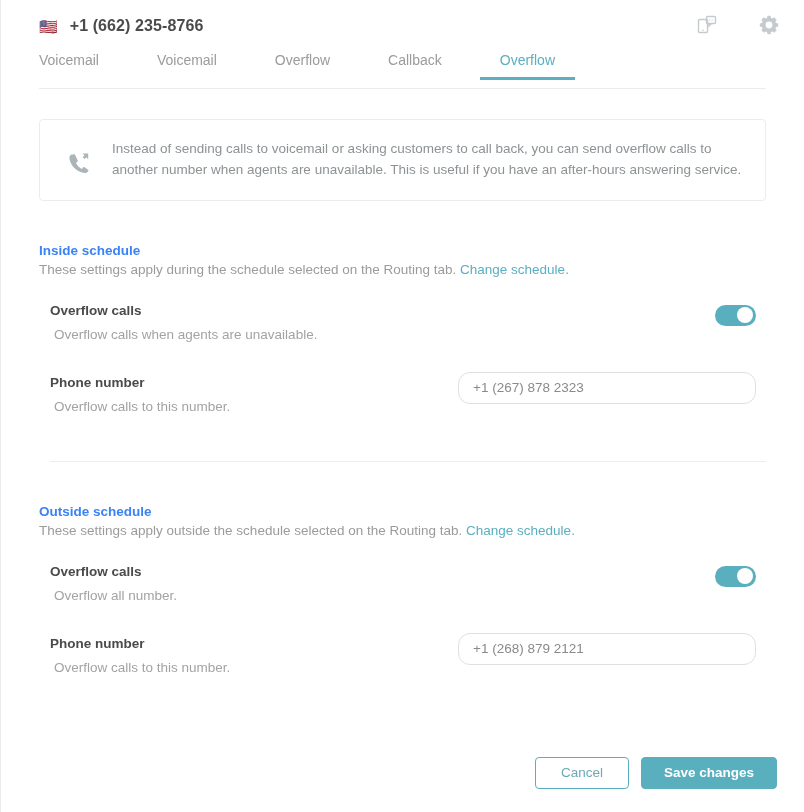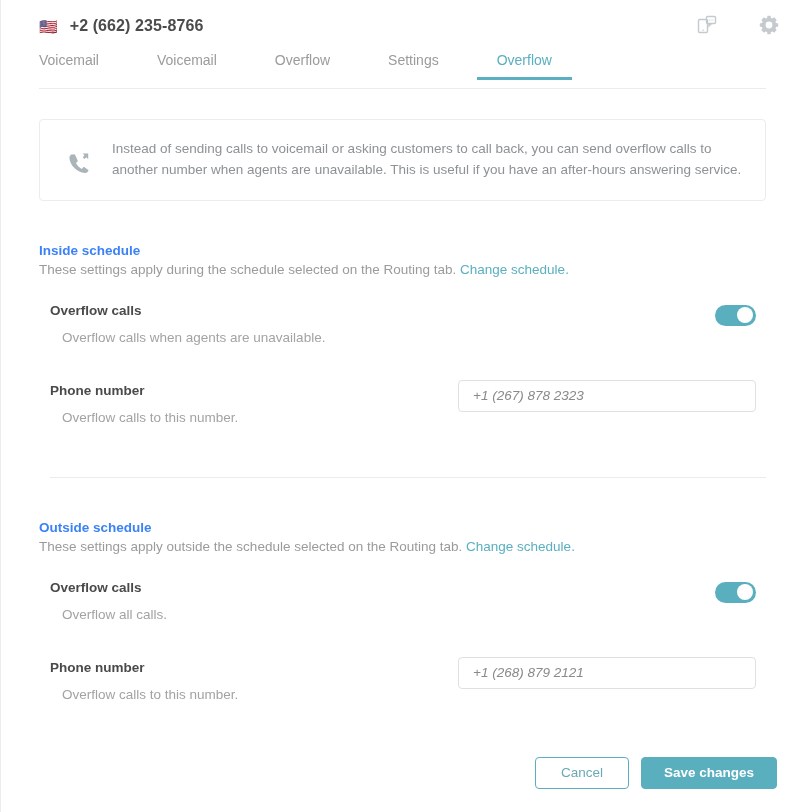--- a/index.html
+++ b/index.html
@@ -154,21 +154,21 @@
   .row-labels { }
   .row-title {
     font-size: 13.5px;
     font-weight: bold;
     color: #4a4a4a;
     margin: 0 0 9px 0;
   }
   .row-desc {
     font-size: 13.5px;
     color: #a3a3a3;
-    margin: 12px;
+    margin: 4px;
   }
   .row-control {
     flex: 0 0 auto;
     padding-right: 10px;
   }
 
   
   .toggle {
     width: 41px;
     height: 21px;
@@ -186,30 +186,29 @@
     height: 16px;
     border-radius: 50%;
     background: #ffffff;
   }
 
   
   .phone-input {
     width: 268px;
     height: 30px;
     border: 1px solid #e0e0e0;
-    border-radius: 4px;
+    border-radius: 12px;
     font-family: "Liberation Sans", sans-serif;
     font-size: 13.5px;
     color: #8a8a8a;
     padding: 0 14px;
     box-sizing: content-box;
     outline: none;
     background: #fff;
     margin-top: -3px;
-    font-style: italic;
   }
 
   .divider {
     margin: 40px 0 0 11px;
     height: 1px;
     background: #ececec;
   }
 
   
   .footer {
@@ -245,21 +244,21 @@
     min-width: 80px;
   }
 </style>
 </head>
 <body>
 
 <div class="page">
 
   <div class="header">
     <span class="flag-icon">🇺🇸</span>
-    <span class="phone-title">+2 (662) 235-8766</span>
+    <span class="phone-title">+1 (662) 235-8766</span>
 
     <div class="header-actions">
       <span class="hdr-icon">
         <svg width="22" height="22" viewBox="0 0 22 22" fill="none" stroke="currentColor" stroke-width="1.4">
           <rect x="2.5" y="5.5" width="9" height="13" rx="1.2"></rect>
           <circle cx="7" cy="16.3" r="0.8" fill="currentColor" stroke="none"></circle>
           <rect x="10.5" y="2.5" width="9" height="7" rx="1"></rect>
           <path d="M13 9.5 L13 12 L15.4 9.5"></path>
           <circle cx="13.2" cy="6" r="0.55" fill="currentColor" stroke="none"></circle>
           <circle cx="15" cy="6" r="0.55" fill="currentColor" stroke="none"></circle>
@@ -271,21 +270,21 @@
           <path d="M10 0.8 L11.6 0.8 L11.9 3.0 C12.4 3.15 12.9 3.35 13.35 3.62 L15.1 2.3 L17.7 4.9 L16.38 6.65 C16.65 7.1 16.85 7.6 17 8.1 L19.2 8.4 L19.2 10 L19.2 11.6 L17 11.9 C16.85 12.4 16.65 12.9 16.38 13.35 L17.7 15.1 L15.1 17.7 L13.35 16.38 C12.9 16.65 12.4 16.85 11.9 17 L11.6 19.2 L10 19.2 L8.4 19.2 L8.1 17 C7.6 16.85 7.1 16.65 6.65 16.38 L4.9 17.7 L2.3 15.1 L3.62 13.35 C3.35 12.9 3.15 12.4 3.0 11.9 L0.8 11.6 L0.8 10 L0.8 8.4 L3.0 8.1 C3.15 7.6 3.35 7.1 3.62 6.65 L2.3 4.9 L4.9 2.3 L6.65 3.62 C7.1 3.35 7.6 3.15 8.1 3.0 L8.4 0.8 Z M10 6.6 A3.4 3.4 0 1 0 10 13.4 A3.4 3.4 0 1 0 10 6.6 Z"></path>
         </svg>
       </span>
     </div>
   </div>
 
   <div class="tabs">
     <div class="tab">Voicemail</div>
     <div class="tab">Voicemail</div>
     <div class="tab">Overflow</div>
-    <div class="tab">Settings</div>
+    <div class="tab">Callback</div>
     <div class="tab active">Overflow</div>
   </div>
 
   <div class="content">
 
     <div class="notice">
       <span class="notice-icon">
         <svg width="26" height="26" viewBox="0 0 26 26" fill="currentColor">
           <path d="M5.2 3.4 C4.2 4.2 3.4 5.4 3.4 6.6 c0 7.4 8.2 15.4 15.6 15.4 1.2 0 2.4-0.8 3.2-1.8 0.4-0.5 0.3-1.1-0.2-1.5 l-3.4-2.5 c-0.5-0.35-1.1-0.25-1.5 0.2 l-1.3 1.5 c-2.5-1.3-4.6-3.4-5.9-5.9 l1.5-1.3 c0.45-0.4 0.55-1 0.2-1.5 L8.9 3.6 c-0.4-0.5-1-0.6-1.5-0.2 Z"></path>
           <path d="M16.6 2.6 h5.6 v5.6 l-1.9-1.9 -1.8 1.8 -1.8-1.8 1.8-1.8 Z"></path>
@@ -329,21 +328,21 @@
     <div class="section">
       <div class="section-title">Outside schedule</div>
       <div class="section-sub">
         <span>These settings apply outside the schedule selected on the Routing tab.</span>
         <span class="link">Change schedule.</span>
       </div>
 
       <div class="row">
         <div class="row-labels">
           <div class="row-title">Overflow calls</div>
-          <div class="row-desc">Overflow all calls.</div>
+          <div class="row-desc">Overflow all number.</div>
         </div>
         <div class="row-control">
           <div class="toggle">
             <span class="knob"></span>
           </div>
         </div>
       </div>
 
       <div class="row">
         <div class="row-labels">

